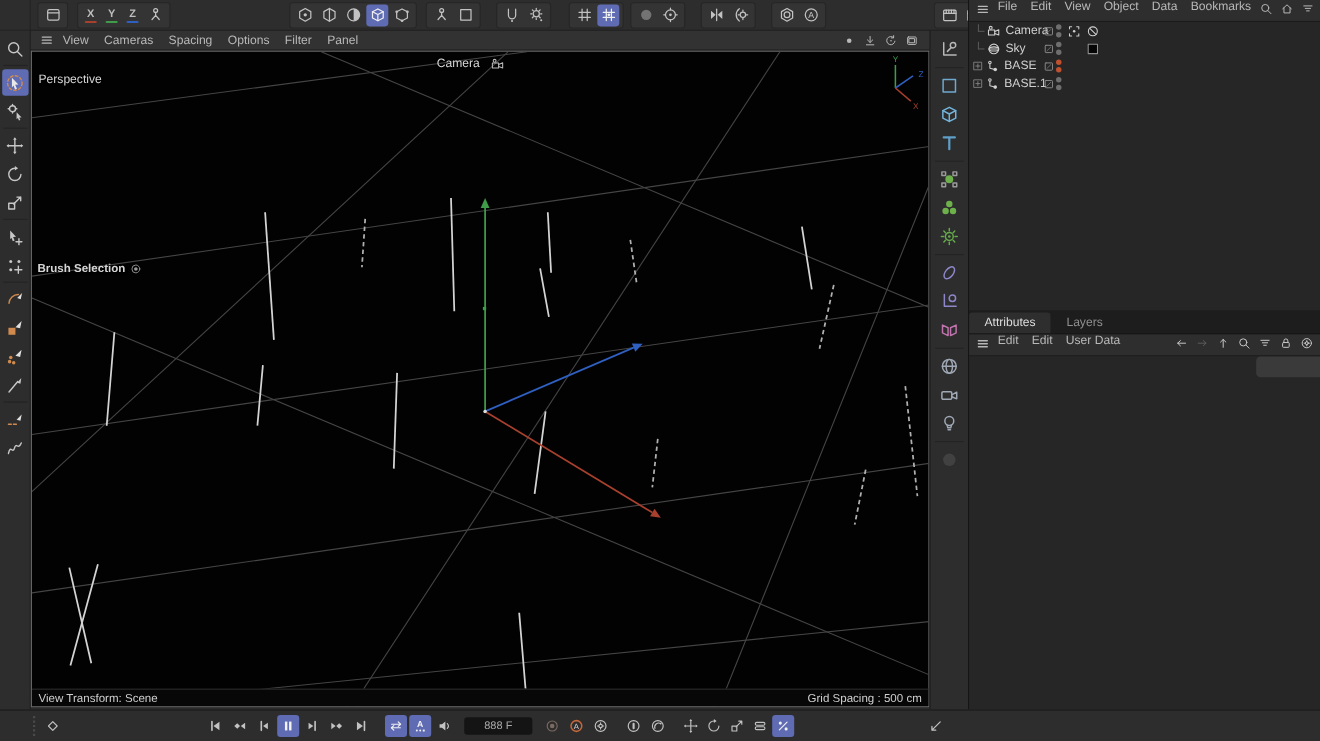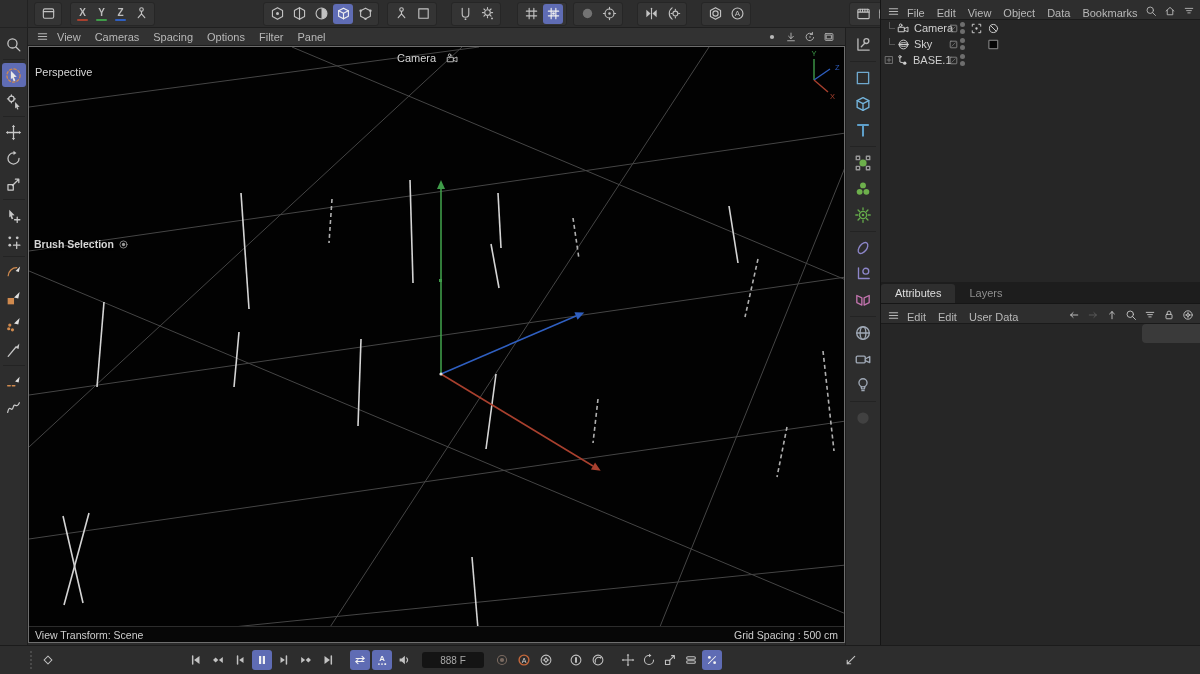--- a/index.html
+++ b/index.html
@@ -29,21 +29,21 @@
   .mini{width:16px;height:16px;display:flex;align-items:center;justify-content:center;color:#b8b8b8;flex:none;}
 
   
   .vp-label{color:#d6d6d6;font-size:11px;text-shadow:0 1px 2px #000;}
   .vp-status{left:0;bottom:0;width:100%;height:16px;background:#070707;border-top:1px solid #2c2c2c;display:flex;align-items:center;justify-content:space-between;padding:0 6px;color:#cfcfcf;font-size:10.5px;}
 
   
   .tabs{height:22px;background:#1d1d1d;display:flex;align-items:flex-end;border-bottom:1px solid #161616;}
   .tab{padding:3px 14px 4px 14px;color:#8f8f8f;font-size:11px;}
   .tab.active{background:#2e2e2e;color:#dedede;border-radius:3px 3px 0 0;}
-  .panelmenu{height:20px;background:#2e2e2e;display:flex;align-items:flex-end;padding:0 4px;border-bottom:1px solid #1a1a1a;overflow:hidden;}
+  .panelmenu{height:20px;background:#2e2e2e;display:flex;align-items:flex-start;padding:0 4px;border-bottom:1px solid #1a1a1a;overflow:hidden;}
   .panelmenu .menu-item{padding:0 6px;}
   .spacer{flex:1;}
   .searchrow{height:17px;background:#242424;border-bottom:1px solid #191919;display:flex;align-items:center;padding:0 8px;color:#6f6f6f;font-style:italic;font-size:10.5px;}
   .objlist{background:#262626;height:262px;position:relative;}
   .objrow{height:16px;display:flex;align-items:center;position:relative;}
   .objrow .lbl{color:#cfcfcf;margin-left:3px;}
   .treeL{width:6px;height:7px;border-left:1px solid #555;border-bottom:1px solid #555;margin-left:8px;margin-top:-6px;flex:none;}
   .dots{display:flex;flex-direction:column;gap:2px;position:absolute;left:79px;}
   .dots i{width:5px;height:5px;border-radius:50%;display:block;}
   .attrbody{background:#262626;height:316px;position:relative;}
@@ -648,20 +648,46 @@
               <path d="M5 8 H11 M8 5 V11"></path>
             </svg>
           </span>
           <span class="mini" style="color: rgb(208, 208, 208);">
             <svg viewBox="0 0 16 16" width="13" height="13" fill="none" stroke="currentColor" stroke-width="1.2" stroke-linecap="round" stroke-linejoin="round">
               <circle cx="4.8" cy="3.4" r="1.4"></circle>
               <path d="M4.8 4.8 V9.8 L9.2 11"></path>
               <circle cx="10.8" cy="11.3" r="2" fill="currentColor" stroke="none"></circle>
             </svg>
           </span>
+          <span class="lbl">BASE</span>
+          <span class="mini" style="position: absolute; left: 64px; color: rgb(143, 143, 143);">
+            <svg viewBox="0 0 16 16" width="11" height="11" fill="none" stroke="currentColor" stroke-width="1.2" stroke-linecap="round" stroke-linejoin="round">
+              <rect x="3.2" y="3.2" width="9.6" height="9.6" rx="1"></rect>
+              <line x1="5.5" y1="10.5" x2="10.5" y2="5.5" opacity="0.7"></line>
+            </svg>
+          </span>
+          <span class="dots">
+            <i style="background: rgb(192, 81, 47);"></i>
+            <i style="background: rgb(192, 81, 47);"></i>
+          </span>
+        </div>
+        <div class="objrow">
+          <span class="mini" style="width: 11px; height: 11px; margin-left: 2px; color: rgb(138, 138, 138);">
+            <svg viewBox="0 0 16 16" width="10" height="10" fill="none" stroke="currentColor" stroke-width="1.2" stroke-linecap="round" stroke-linejoin="round">
+              <rect x="2.5" y="2.5" width="11" height="11"></rect>
+              <path d="M5 8 H11 M8 5 V11"></path>
+            </svg>
+          </span>
+          <span class="mini" style="color: rgb(208, 208, 208);">
+            <svg viewBox="0 0 16 16" width="13" height="13" fill="none" stroke="currentColor" stroke-width="1.2" stroke-linecap="round" stroke-linejoin="round">
+              <circle cx="4.8" cy="3.4" r="1.4"></circle>
+              <path d="M4.8 4.8 V9.8 L9.2 11"></path>
+              <circle cx="10.8" cy="11.3" r="2" fill="currentColor" stroke="none"></circle>
+            </svg>
+          </span>
           <span class="lbl">BASE.1</span>
           <span class="mini" style="position: absolute; left: 64px; color: rgb(143, 143, 143);">
             <svg viewBox="0 0 16 16" width="11" height="11" fill="none" stroke="currentColor" stroke-width="1.2" stroke-linecap="round" stroke-linejoin="round">
               <rect x="3.2" y="3.2" width="9.6" height="9.6" rx="1"></rect>
               <line x1="5.5" y1="10.5" x2="10.5" y2="5.5" opacity="0.7"></line>
             </svg>
           </span>
           <span class="dots">
             <i style="background: rgb(110, 110, 110);"></i>
             <i style="background: rgb(110, 110, 110);"></i>

